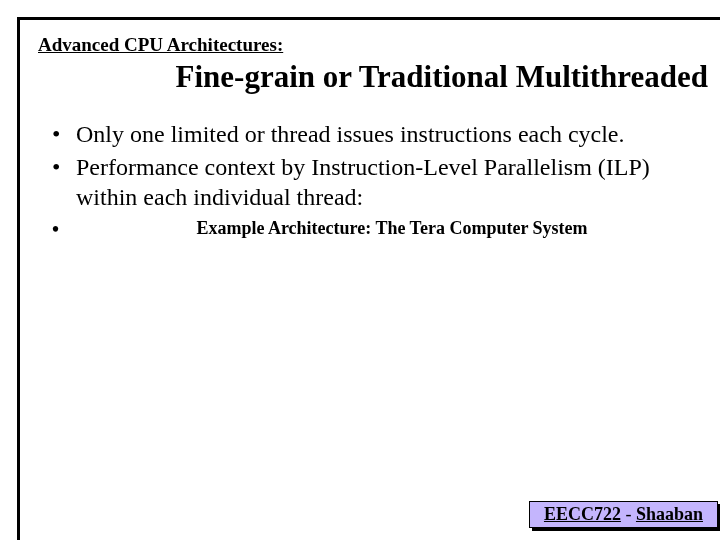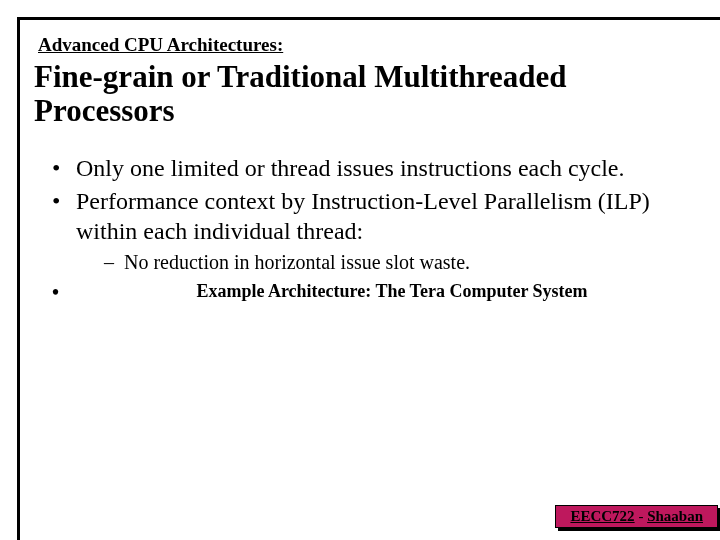--- a/index.html
+++ b/index.html
@@ -20,21 +20,21 @@
   }
   .kicker {
     font-size: 19px;
     font-weight: bold;
     text-decoration: underline;
     margin: 6px 0 2px 4px;
   }
   .title {
     font-size: 31px;
     font-weight: bold;
-    text-align: left;
+    text-align: right;
     line-height: 1.1;
     margin: 4px 0 26px 0;
   }
   .bullets {
     list-style: none;
     padding-left: 18px;
   }
   .bullets > li {
     position: relative;
     font-size: 24px;
@@ -78,25 +78,25 @@
     content: "•";
     position: absolute;
     left: 18px;
     top: 0;
     font-size: 20px;
   }
   .footer-box {
     position: absolute;
     right: 12px;
     bottom: 22px;
-    background: #be185d;
+    background: #c4b5fd;
     border: 1px solid #000;
     box-shadow: 3px 3px 0 #000;
     padding: 2px 14px 2px 14px;
-    font-size: 15px;
+    font-size: 18px;
     font-weight: bold;
   }
   .footer-box .course { text-decoration: underline; }
   .footer-box .dash { font-weight: normal; }
   .footer-box .author { text-decoration: underline; }
   .footline {
     position: absolute;
     right: 14px;
     bottom: 4px;
     font-size: 11px;
@@ -106,29 +106,27 @@
 </style>
 </head>
 <body>
 
 <div class="slide">
 
   <div class="kicker">Advanced CPU Architectures:</div>
 
   <div class="title">
     <span>Fine-grain or Traditional Multithreaded</span><br>
-    <span>Processors</span>
   </div>
 
   <ul class="bullets">
     <li>Only one limited or thread issues instructions each cycle.</li>
     <li>
       <span>Performance context by Instruction-Level Parallelism (ILP) within each individual  thread:</span>
       <ul class="subbullets">
-        <li>No reduction in horizontal issue slot waste.</li>
       </ul>
     </li>
   </ul>
 
   <div class="example">Example Architecture:  The Tera Computer System</div>
 
   <div class="footer-box">
     <span class="course">EECC722</span><span class="dash"> - </span><span class="author">Shaaban</span>
   </div>
 

